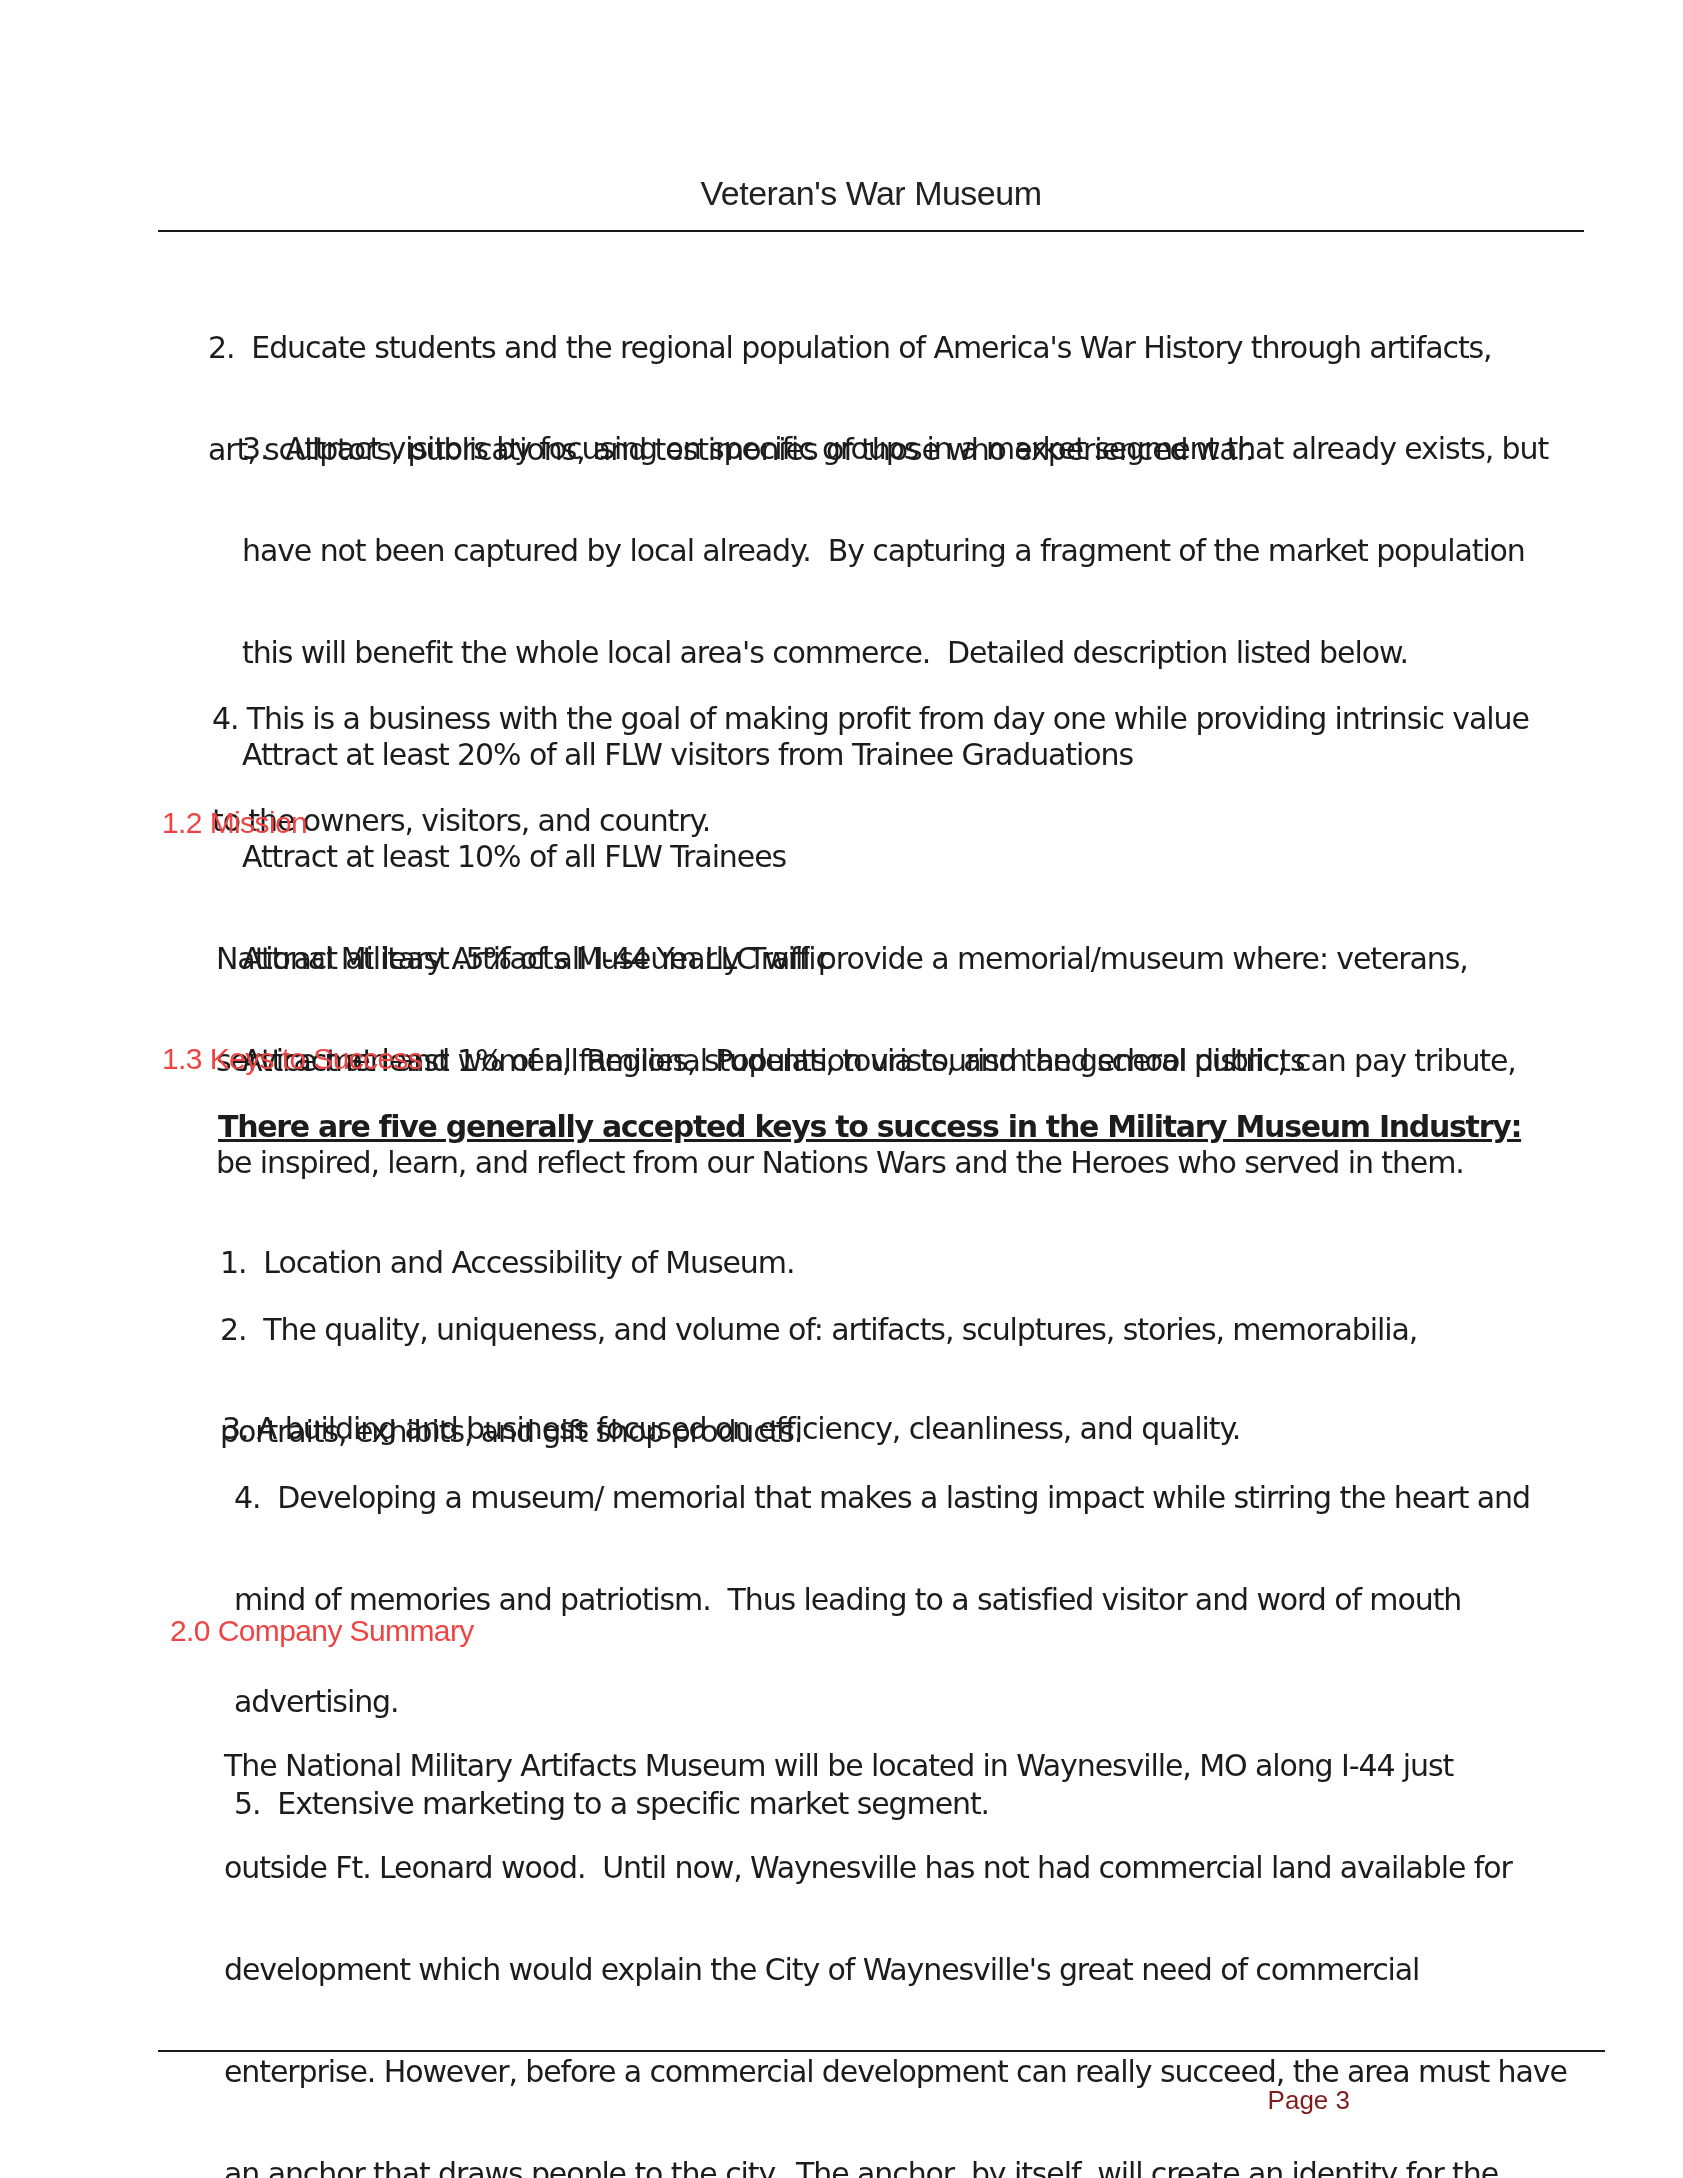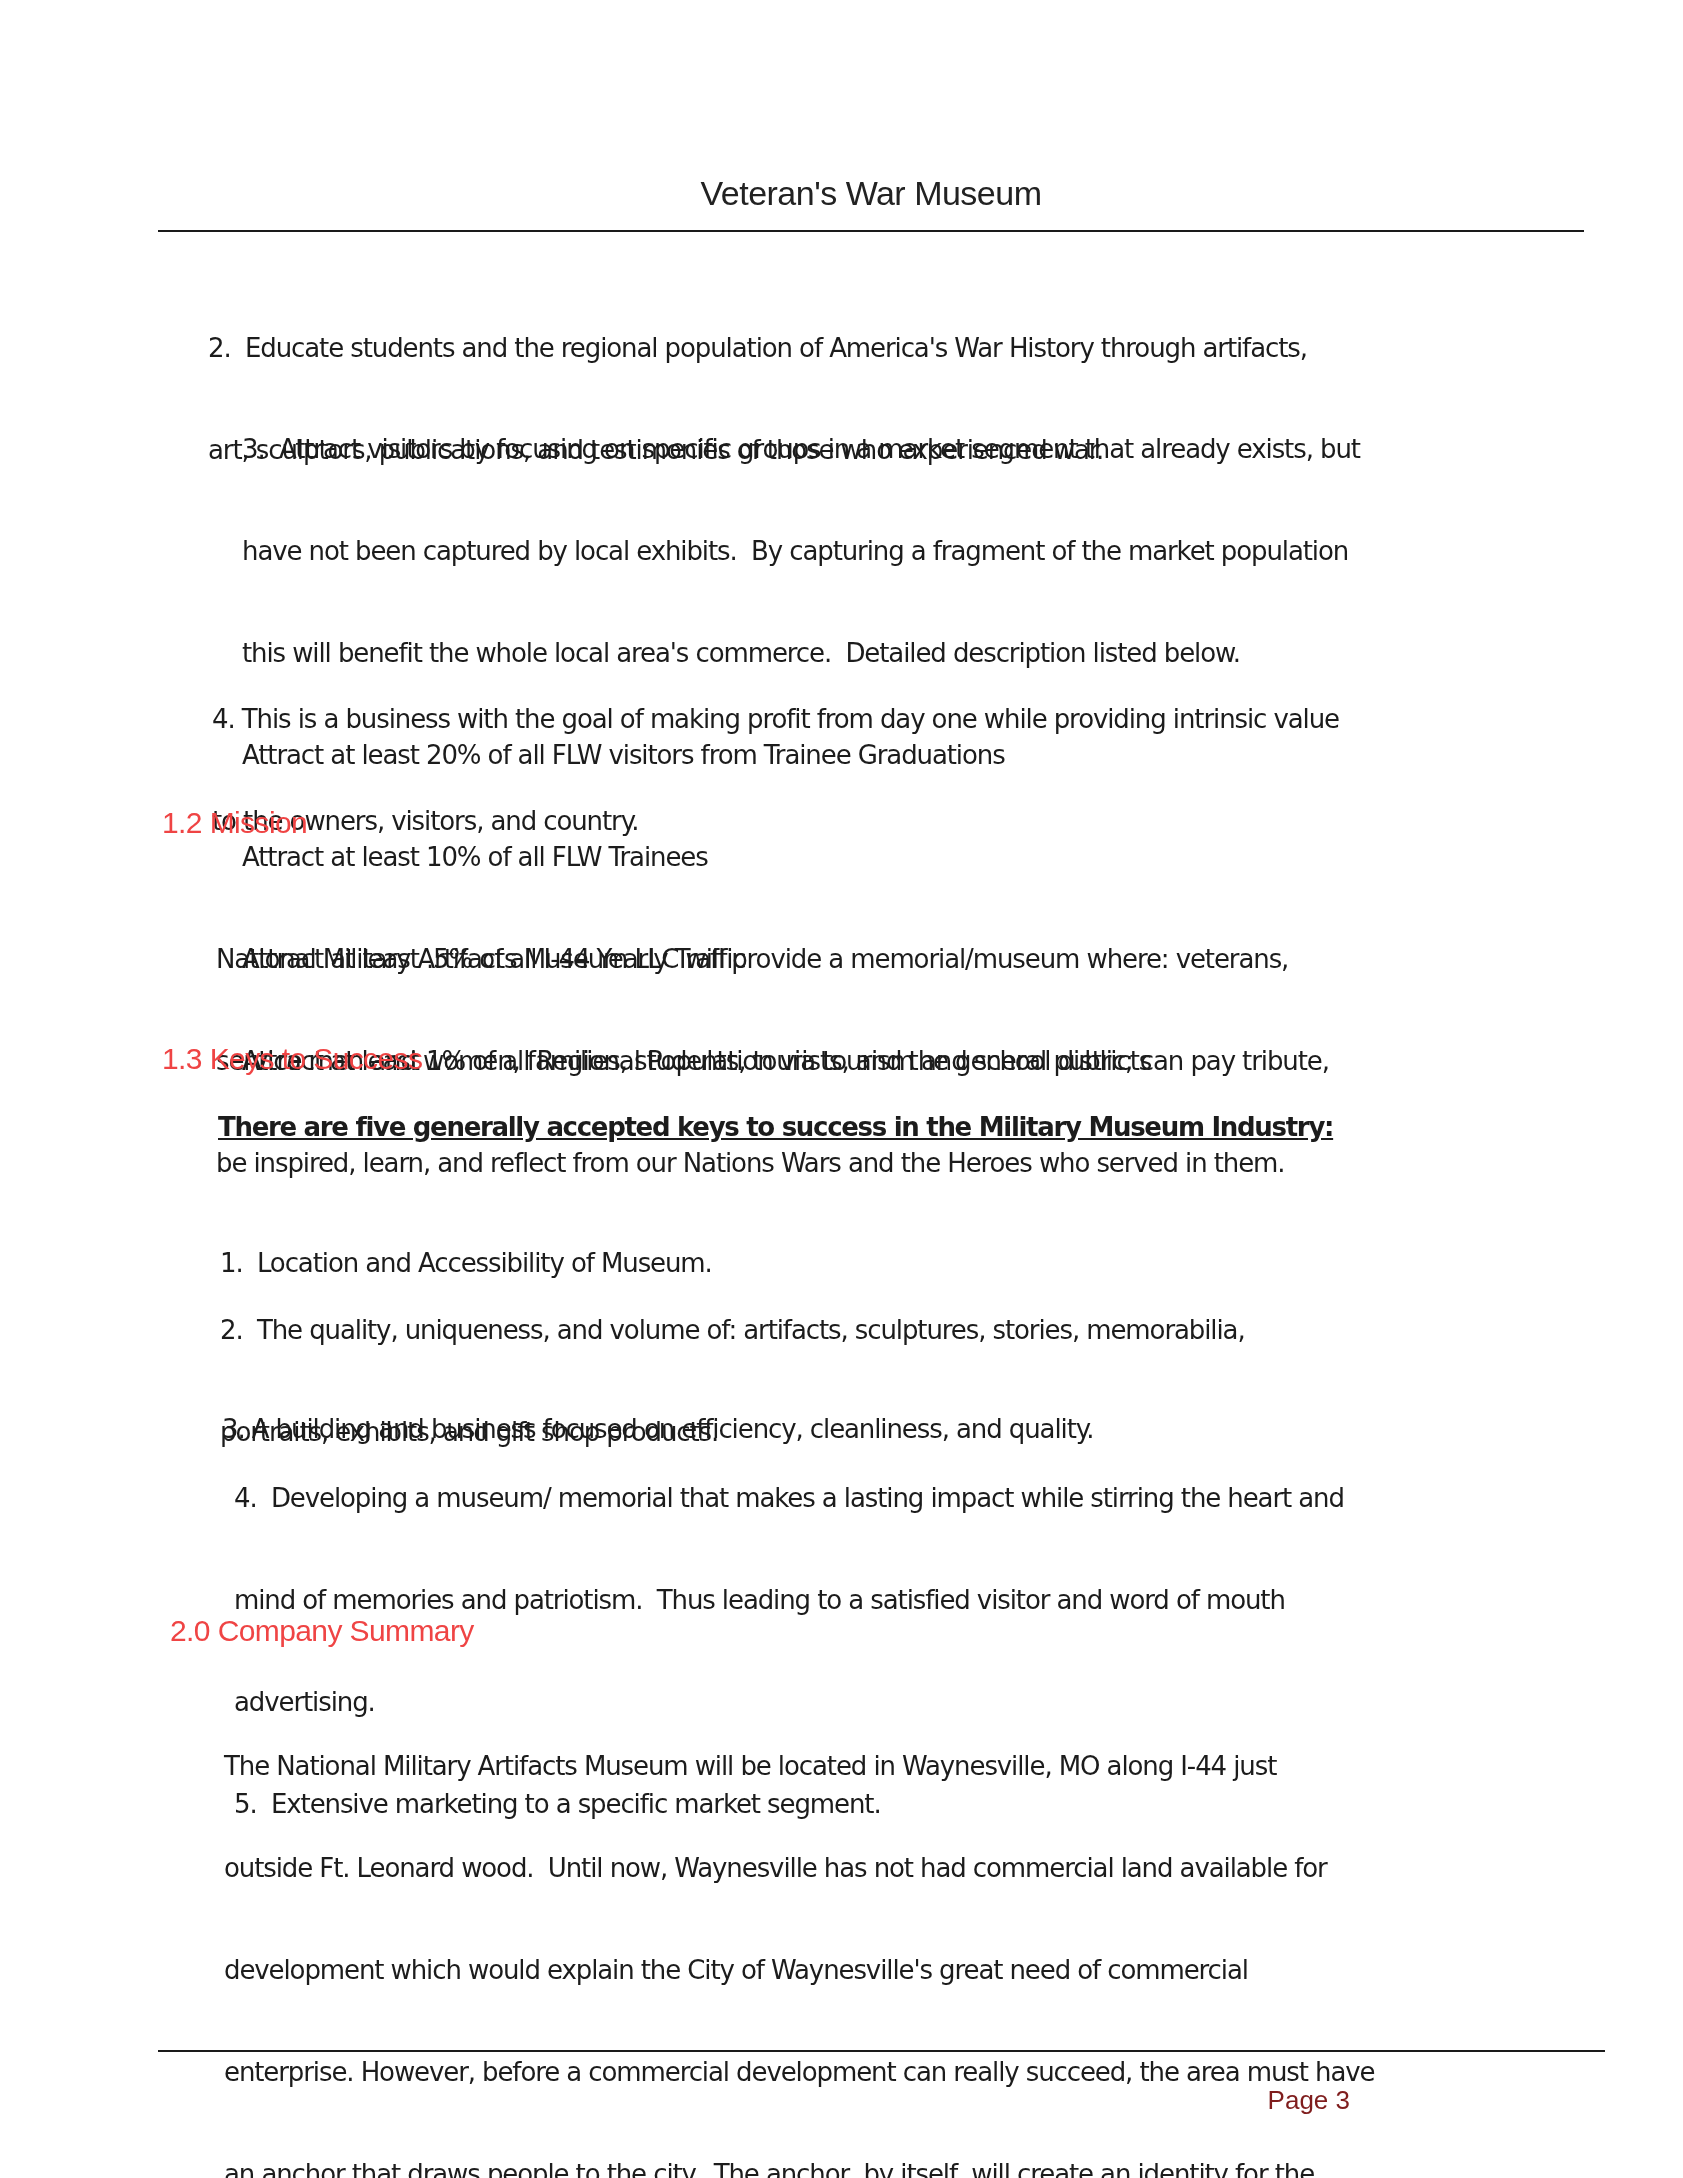--- a/index.html
+++ b/index.html
@@ -14,21 +14,21 @@
     letter-spacing: -0.5px;
   }
   .rule { position: absolute; height: 2px; background: #1a1a1a; }
   .rule.top { left: 158px; width: 1426px; top: 230px; }
   .rule.bottom { left: 158px; width: 1447px; top: 2050px; }
   .heading {
     position: absolute; font-family: "Liberation Sans", sans-serif; font-size: 30px; color: #ef4444;
     letter-spacing: -0.6px;
   }
   .para {
-    position: absolute; font-family: "DejaVu Sans", sans-serif; font-size: 26px; line-height: 34px;
+    position: absolute; font-family: "DejaVu Sans", sans-serif; font-size: 30px; line-height: 34px;
     color: #1c1c1c; letter-spacing: -1.1px; white-space: pre; margin: 0;
   }
   .para .ln { display: block; }
   .bold { font-weight: bold; }
   .footer {
     position: absolute; right: 77px; top: 2061px; font-family: Liberation Sans, sans-serif;
     font-size: 26px; color: #7f1d1d; margin-top: 24px;
   }
 </style>
 </head>
@@ -39,21 +39,21 @@
   <div class="header-title">Veteran's War Museum</div>
   <div class="rule top"></div>
 
   <div class="para" style="left:208px; top:263px;">
     <span class="ln">2.  Educate students and the regional population of America's War History through artifacts,</span>
     <span class="ln">art, sculptors, publications, and testimonies of those who experienced war.</span>
   </div>
 
   <div class="para" style="left:210px; top:364px;margin-left:32px;">
     <span class="ln">3.  Attract visitors by focusing on specific groups in a market segment that already exists, but</span>
-    <span class="ln">have not been captured by local exhibits.  By capturing a fragment of the market population</span>
+    <span class="ln">have not been captured by local already.  By capturing a fragment of the market population</span>
     <span class="ln">this will benefit the whole local area's commerce.  Detailed description listed below.</span>
     <span class="ln">Attract at least 20% of all FLW visitors from Trainee Graduations</span>
     <span class="ln">Attract at least 10% of all FLW Trainees</span>
     <span class="ln">Attract at least .5% of all I-44 Yearly Traffic</span>
     <span class="ln">Attract at least 1% of all Regional Population via tourism and school districts</span>
   </div>
 
   <div class="para" style="left:212px; top:634px;">
     <span class="ln">4. This is a business with the goal of making profit from day one while providing intrinsic value</span>
     <span class="ln">to the owners, visitors, and country.</span>

